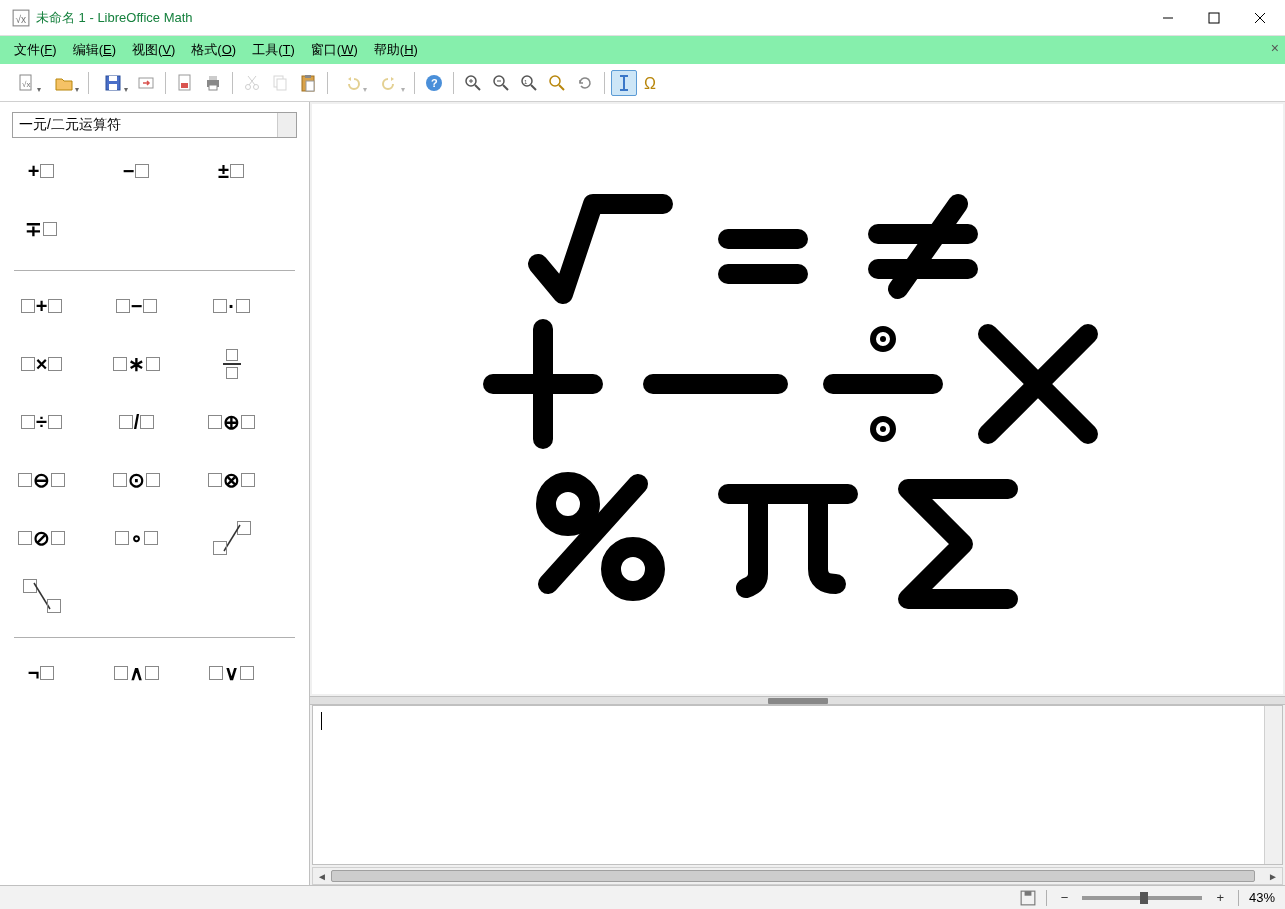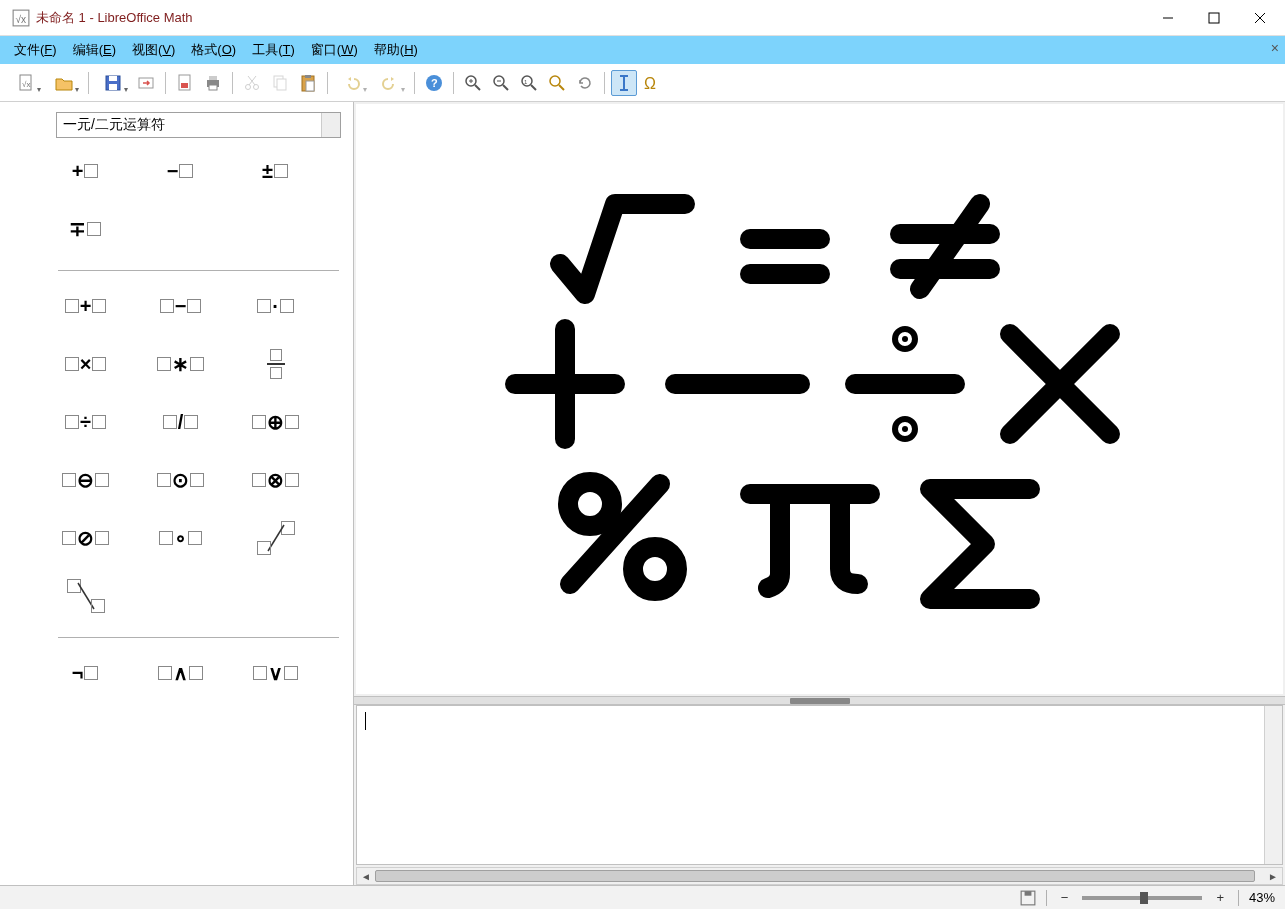--- a/index.html
+++ b/index.html
@@ -1,40 +1,40 @@
 <!DOCTYPE html>
 <html><head>
 <meta charset="utf-8">
 <style>
 * { margin: 0; padding: 0; box-sizing: border-box; font-family: "Segoe UI", Tahoma, sans-serif; }
 body { background: #ffffff; width: 1285px; height: 909px; overflow: hidden; display: flex; flex-direction: column; }
 
 
 .titlebar { height: 36px; background: #ffffff; display: flex; align-items: center; padding: 0 2px; border-bottom: 1px solid #e0e0e0; }
 .titlebar .icon { width: 18px; height: 18px; margin: 0 6px 0 10px; display: flex; align-items: center; justify-content: center; }
-.titlebar .title { font-size: 13px; color: #7f1d1d; flex: 1; }
+.titlebar .title { font-size: 13px; color: #15803d; flex: 1; }
 .titlebar .win-controls { display: flex; }
 .titlebar .win-btn { width: 46px; height: 36px; display: flex; align-items: center; justify-content: center; font-size: 14px; color: #000; }
 
 
-.menubar { height: 28px; background: #7dd3fc; display: flex; align-items: center; padding: 0 6px; position: relative; }
+.menubar { height: 28px; background: #86efac; display: flex; align-items: center; padding: 0 6px; position: relative; }
 .menubar .menu-item { padding: 3px 8px; font-size: 13px; color: #000; cursor: default; }
 .menubar .menu-item u { text-decoration: underline; }
 .menubar .close-pane { position: absolute; right: 6px; top: 4px; font-size: 14px; color: #555; cursor: pointer; }
 
 
 .toolbar { height: 38px; background: #ffffff; border-bottom: 1px solid #d0d0d0; display: flex; align-items: center; padding: 0 8px; gap: 2px; }
 .tool-btn { width: 26px; height: 26px; display: flex; align-items: center; justify-content: center; border: 1px solid transparent; border-radius: 2px; }
 .tool-btn.active { background: #cde6f7; border-color: #5b9bd5; }
 .tool-btn.dropdown { width: 36px; position: relative; }
 .tool-btn.dropdown::after { content: "▾"; font-size: 8px; position: absolute; right: 2px; bottom: 1px; color: #666; }
 .tool-sep { width: 1px; height: 22px; background: #c0c0c0; margin: 0 4px; }
 
 
-.main { flex: 1; display: flex; overflow: hidden; margin-left: 44px; }
+.main { flex: 1; display: flex; overflow: hidden; }
 
 
 .sidepanel { width: 310px; background: #ffffff; border-right: 1px solid #c0c0c0; display: flex; flex-direction: column; }
 .sidepanel .combo { margin: 10px 12px 6px 12px; height: 26px; border: 1px solid #a0a0a0; background: #fff; display: flex; align-items: center; padding: 0 6px; font-size: 14px; position: relative; }
 .sidepanel .combo::after { content: ""; display:block; width:18px; height:24px; background:#eee; position:absolute; right:0; top:0; border-left:1px solid #ccc;}
 .sidepanel .combo .arrow { position:absolute; right:4px; top:7px; font-size:10px; color:#555;}
 .elements-grid { flex: 1; overflow-y: auto; padding: 10px 14px; }
 .elements-row { display: flex; gap: 40px; margin-bottom: 24px; }
 .elements-row.hr { border-top: 1px solid #b0b0b0; height: 0; margin: 6px 0 18px 0; }
 .elem-btn { width: 55px; height: 34px; display: flex; align-items: center; justify-content: center; font-size: 20px; cursor: pointer; }

